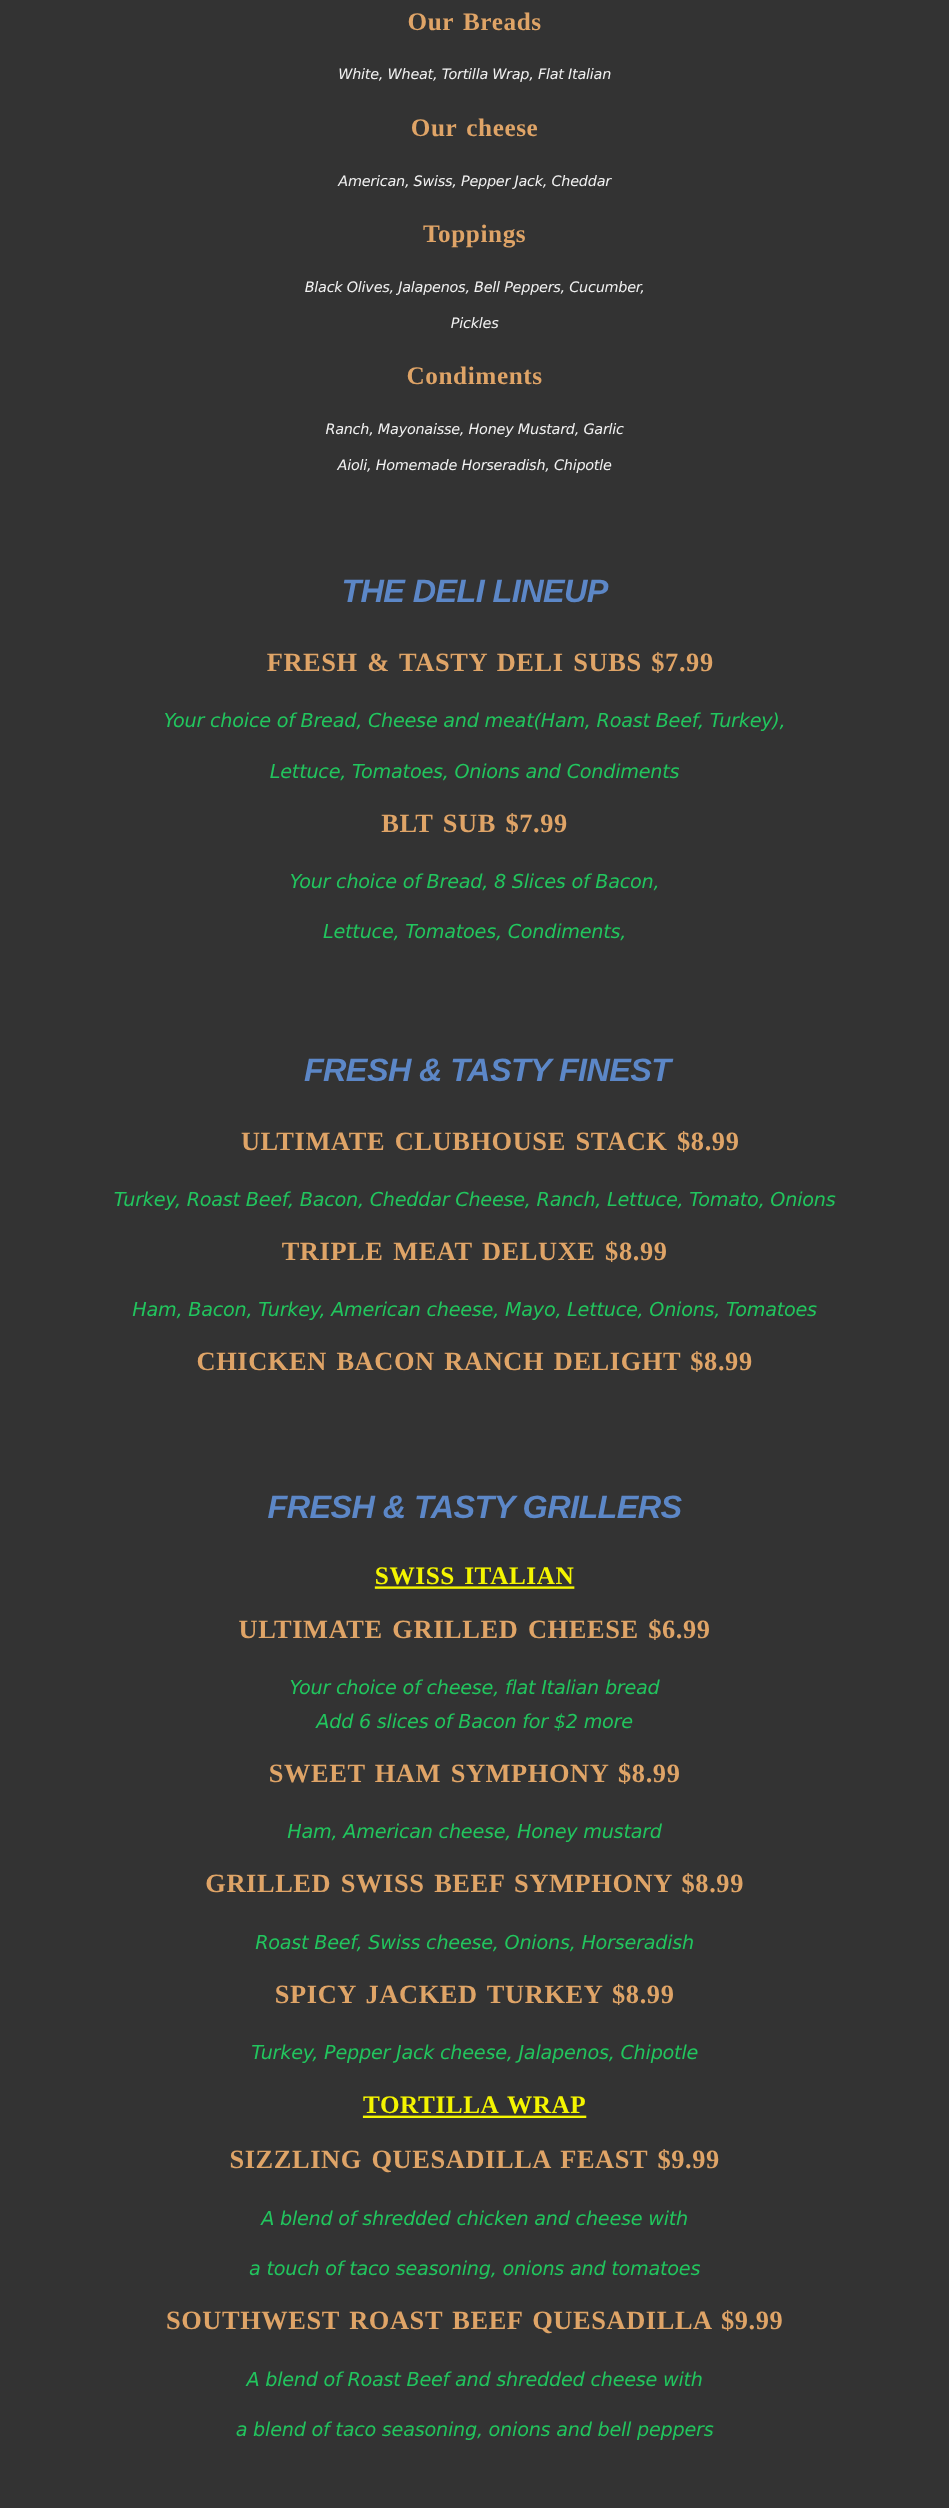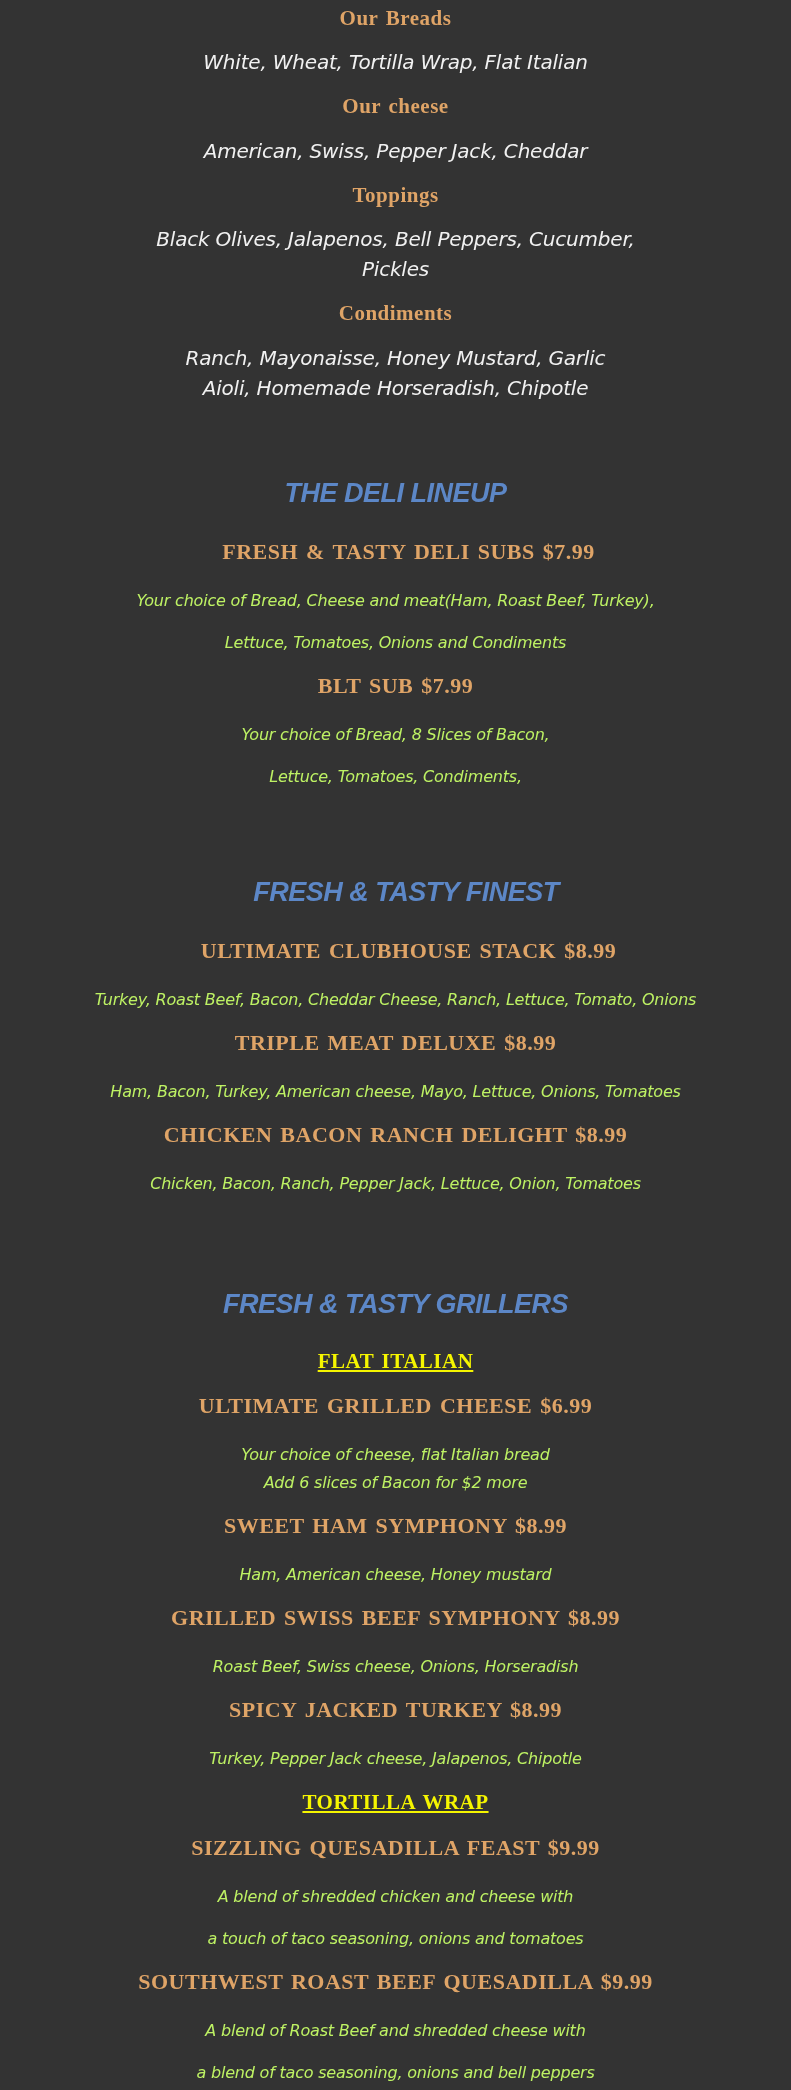--- a/index.html
+++ b/index.html
@@ -22,21 +22,21 @@
     letter-spacing: 0.5px;
     word-spacing: 2px;
     color: #dfa467;
     margin-top: 17px;
   }
   .group-title.first { margin-top: 0; }
   
   .script-line {
     font-family: "DejaVu Sans", sans-serif;
     font-style: italic;
-    font-size: 20px;
+    font-size: 12px;
     line-height: 26px;
     letter-spacing: -0.2px;
     color: #f1f1f1;
     margin-top: 15px;
   }
   .script-line.tight { margin-top: 4px; }
   
   .section-title {
     font-family: "Liberation Sans", sans-serif;
     font-weight: 700;
@@ -61,21 +61,21 @@
     margin-top: 16px;
   }
   .item-name.first-after-title { margin-top: 28px; margin-left: 26px; }
   
   .desc-line {
     font-family: "DejaVu Sans", sans-serif;
     font-style: italic;
     font-size: 16px;
     line-height: 26px;
     letter-spacing: -0.2px;
-    color: #bef264;
+    color: #22c55e;
     margin-top: 16px;
   }
   .desc-line.vtight { margin-top: 2px; }
   
   .subcat-title {
     font-family: "Liberation Serif", serif;
     font-weight: 700;
     font-size: 21px;
     line-height: 28px;
     letter-spacing: 0.5px;
@@ -122,27 +122,26 @@
   <section>
     <h1 class="section-title mt-85">FRESH &amp; TASTY FINEST</h1>
 
     <h3 class="item-name first-after-title">ULTIMATE CLUBHOUSE STACK $8.99</h3>
     <div class="desc-line">Turkey, Roast Beef, Bacon, Cheddar Cheese, Ranch, Lettuce, Tomato, Onions</div>
 
     <h3 class="item-name">TRIPLE MEAT DELUXE $8.99</h3>
     <div class="desc-line">Ham, Bacon, Turkey, American cheese, Mayo, Lettuce, Onions, Tomatoes</div>
 
     <h3 class="item-name">CHICKEN BACON RANCH DELIGHT $8.99</h3>
-    <div class="desc-line">Chicken, Bacon, Ranch, Pepper Jack, Lettuce, Onion, Tomatoes</div>
   </section>
 
   <section>
     <h1 class="section-title mt-90">FRESH &amp; TASTY GRILLERS</h1>
 
-    <h2 class="subcat-title">FLAT ITALIAN</h2>
+    <h2 class="subcat-title">SWISS ITALIAN</h2>
 
     <h3 class="item-name">ULTIMATE GRILLED CHEESE $6.99</h3>
     <div class="desc-line vtight">Your choice of cheese, flat Italian bread</div>
     <div class="desc-line vtight">Add 6 slices of Bacon for $2 more</div>
 
     <h3 class="item-name">SWEET HAM SYMPHONY $8.99</h3>
     <div class="desc-line">Ham, American cheese, Honey mustard</div>
 
     <h3 class="item-name">GRILLED SWISS BEEF SYMPHONY $8.99</h3>
     <div class="desc-line">Roast Beef, Swiss cheese, Onions, Horseradish</div>

